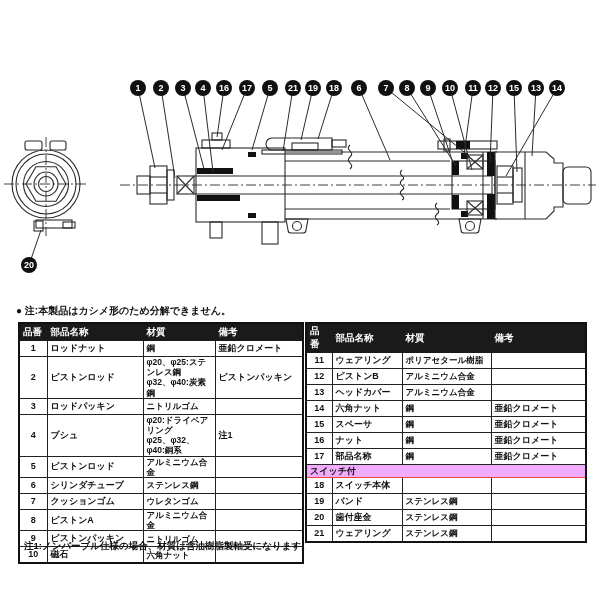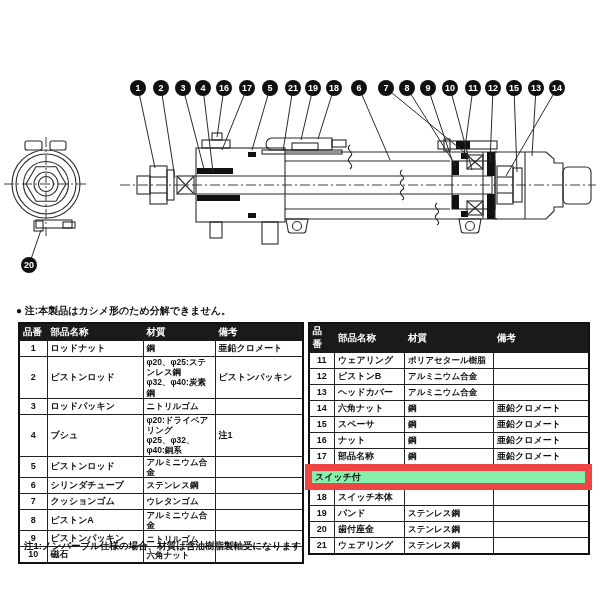--- a/index.html
+++ b/index.html
@@ -11,21 +11,21 @@
   .note-bottom{position:absolute;left:24px;top:540px;font-size:9.5px;font-weight:bold;white-space:nowrap;}
   table.parts{border-collapse:collapse;table-layout:fixed;font-size:9px;font-weight:bold;color:#111;
               border:2px solid #111;}
   .tbl-left{position:absolute;left:18px;top:322px;width:284px;}
   .tbl-right{position:absolute;left:305px;top:322px;width:280px;}
   table.parts th{background:#1a1a1a;color:#fff;border:1px solid #1a1a1a;height:14px;
                  text-align:left;padding:1px 3px;font-size:9.5px;}
   table.parts td{border:1px solid #222;height:15px;padding:0 3px;vertical-align:middle;line-height:1.2;overflow:hidden;}
   td.c-no{text-align:center;padding:0;}
   td.c-mat{white-space:pre-line;font-size:8.5px;line-height:1.35;}
-  tr.section td{background:#86efac;height:12px;border:7px solid #ef4444;margin-top:40px;}
+  tr.section td{background:#f0abfc;height:12px;border:1px solid #ef4444;margin-top:40px;}
 </style>
 </head>
 <body>
 
 <div class="screen">
 
   <svg id="diagram" width="600" height="300" viewBox="0 0 600 300">
 
     <g stroke="#2b2b2b" fill="none" stroke-width="1.1">
       <line class="cl" x1="4" y1="184" x2="89" y2="184"></line>

